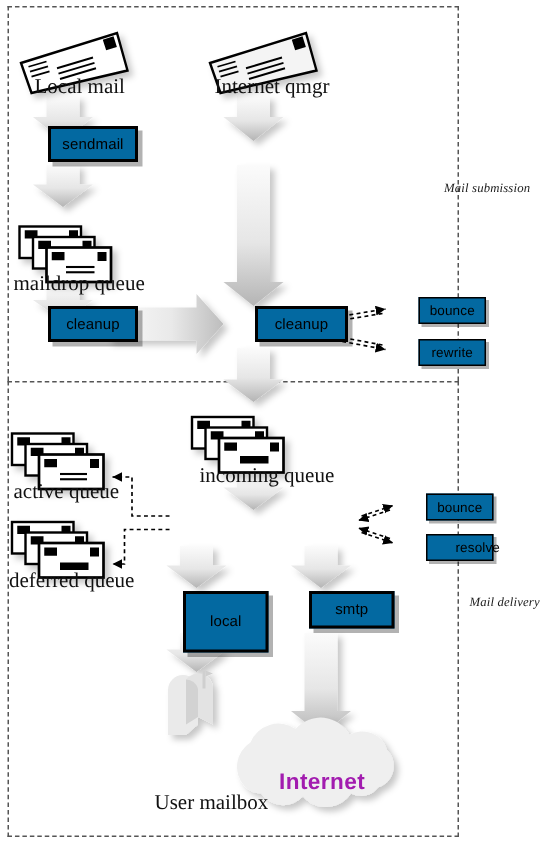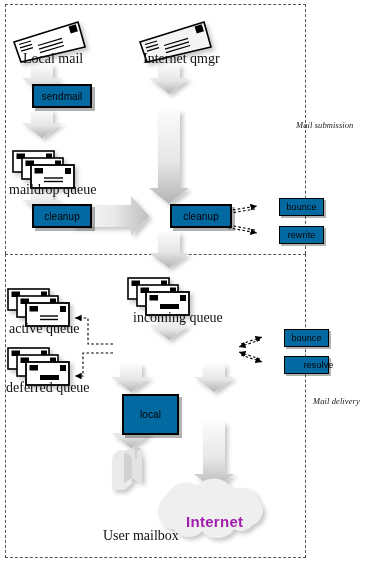--- a/index.html
+++ b/index.html
@@ -273,20 +273,23 @@
 
   <div class="pbox" style="left:150px;top:204px;width:62px;height:24px;">
     <span>cleanup</span>
   </div>
 
 
   <div class="pbox" style="left:102px;top:394px;width:57px;height:41px;">
     <span>local</span>
   </div>
 
+  <div class="pbox" style="left:186px;top:394px;width:57px;height:25px;">
+    <span>smtp</span>
+  </div>
 
   <div class="pbox small" style="left:259px;top:198px;width:45px;height:18px;">
     <span>bounce</span>
   </div>
 
   <div class="pbox small" style="left:259px;top:226px;width:45px;height:18px;">
     <span>rewrite</span>
   </div>
 
   <div class="pbox small" style="left:264px;top:329px;width:45px;height:18px;">

